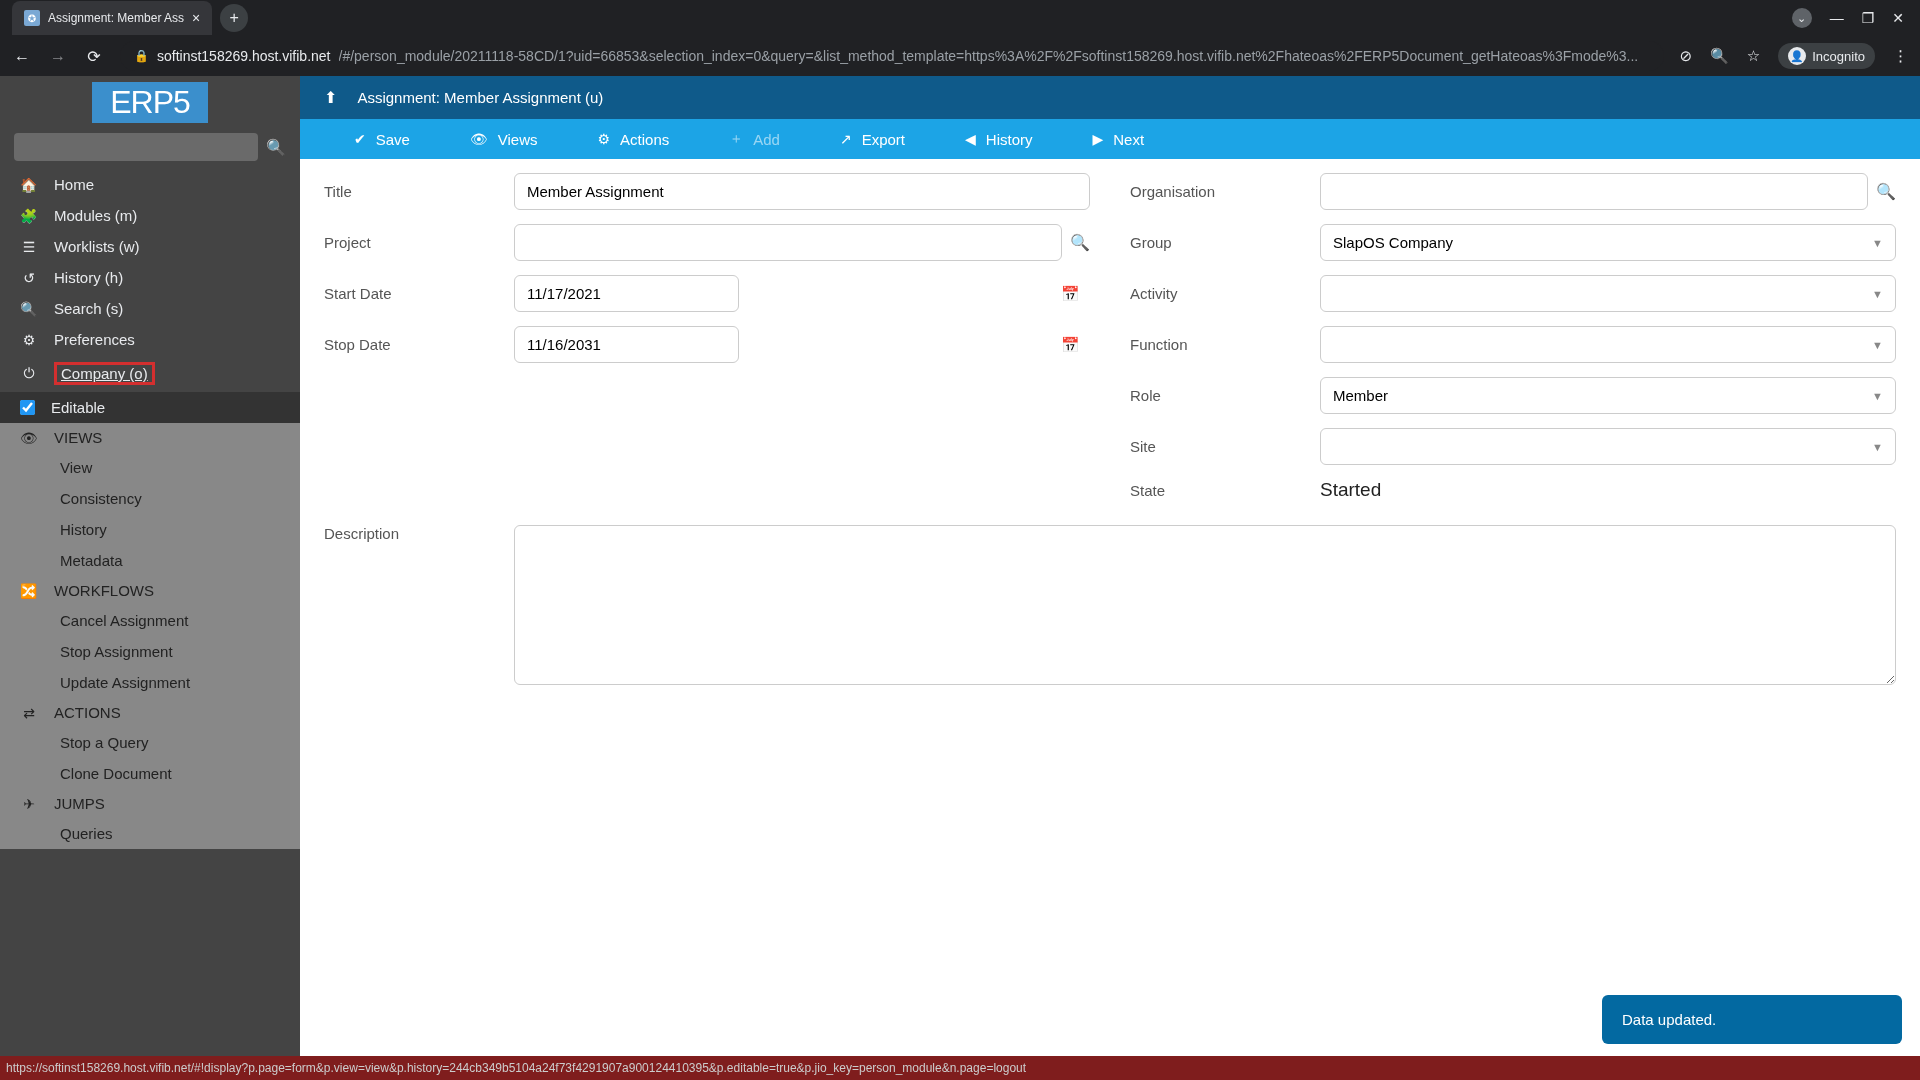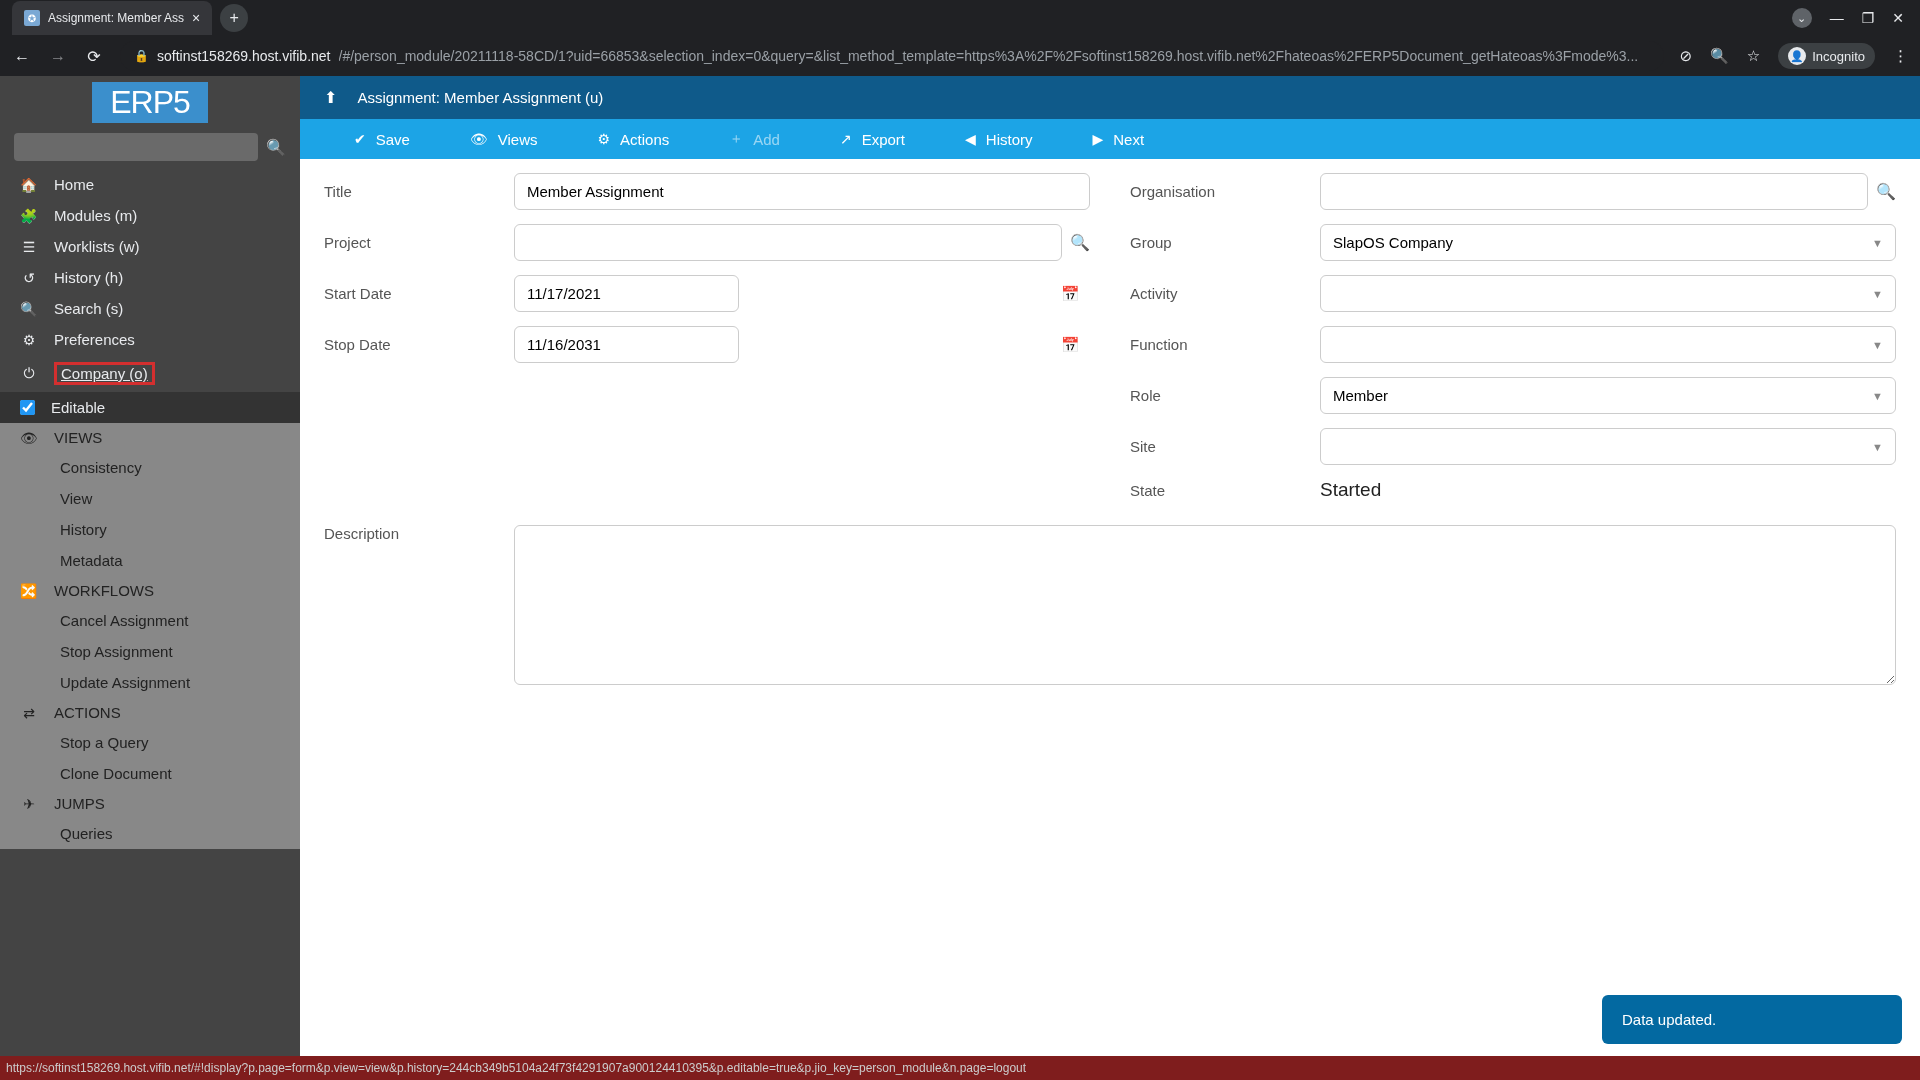--- a/index.html
+++ b/index.html
@@ -156,22 +156,22 @@
     </div>
     <div class="nav-item editable-row">
       <input type="checkbox" class="nav-checkbox" checked="" style="">
       <span>Editable</span>
     </div>
 
     <div class="section-header">
       <span class="nav-icon-s">👁</span>
       <span>VIEWS</span>
     </div>
+    <div class="sub-item">View</div>
     <div class="sub-item">Consistency</div>
-    <div class="sub-item">View</div>
     <div class="sub-item">History</div>
     <div class="sub-item">Metadata</div>
 
     <div class="section-header">
       <span class="nav-icon-s">🔀</span>
       <span>WORKFLOWS</span>
     </div>
     <div class="sub-item">Cancel Assignment</div>
     <div class="sub-item">Stop Assignment</div>
     <div class="sub-item">Update Assignment</div>

